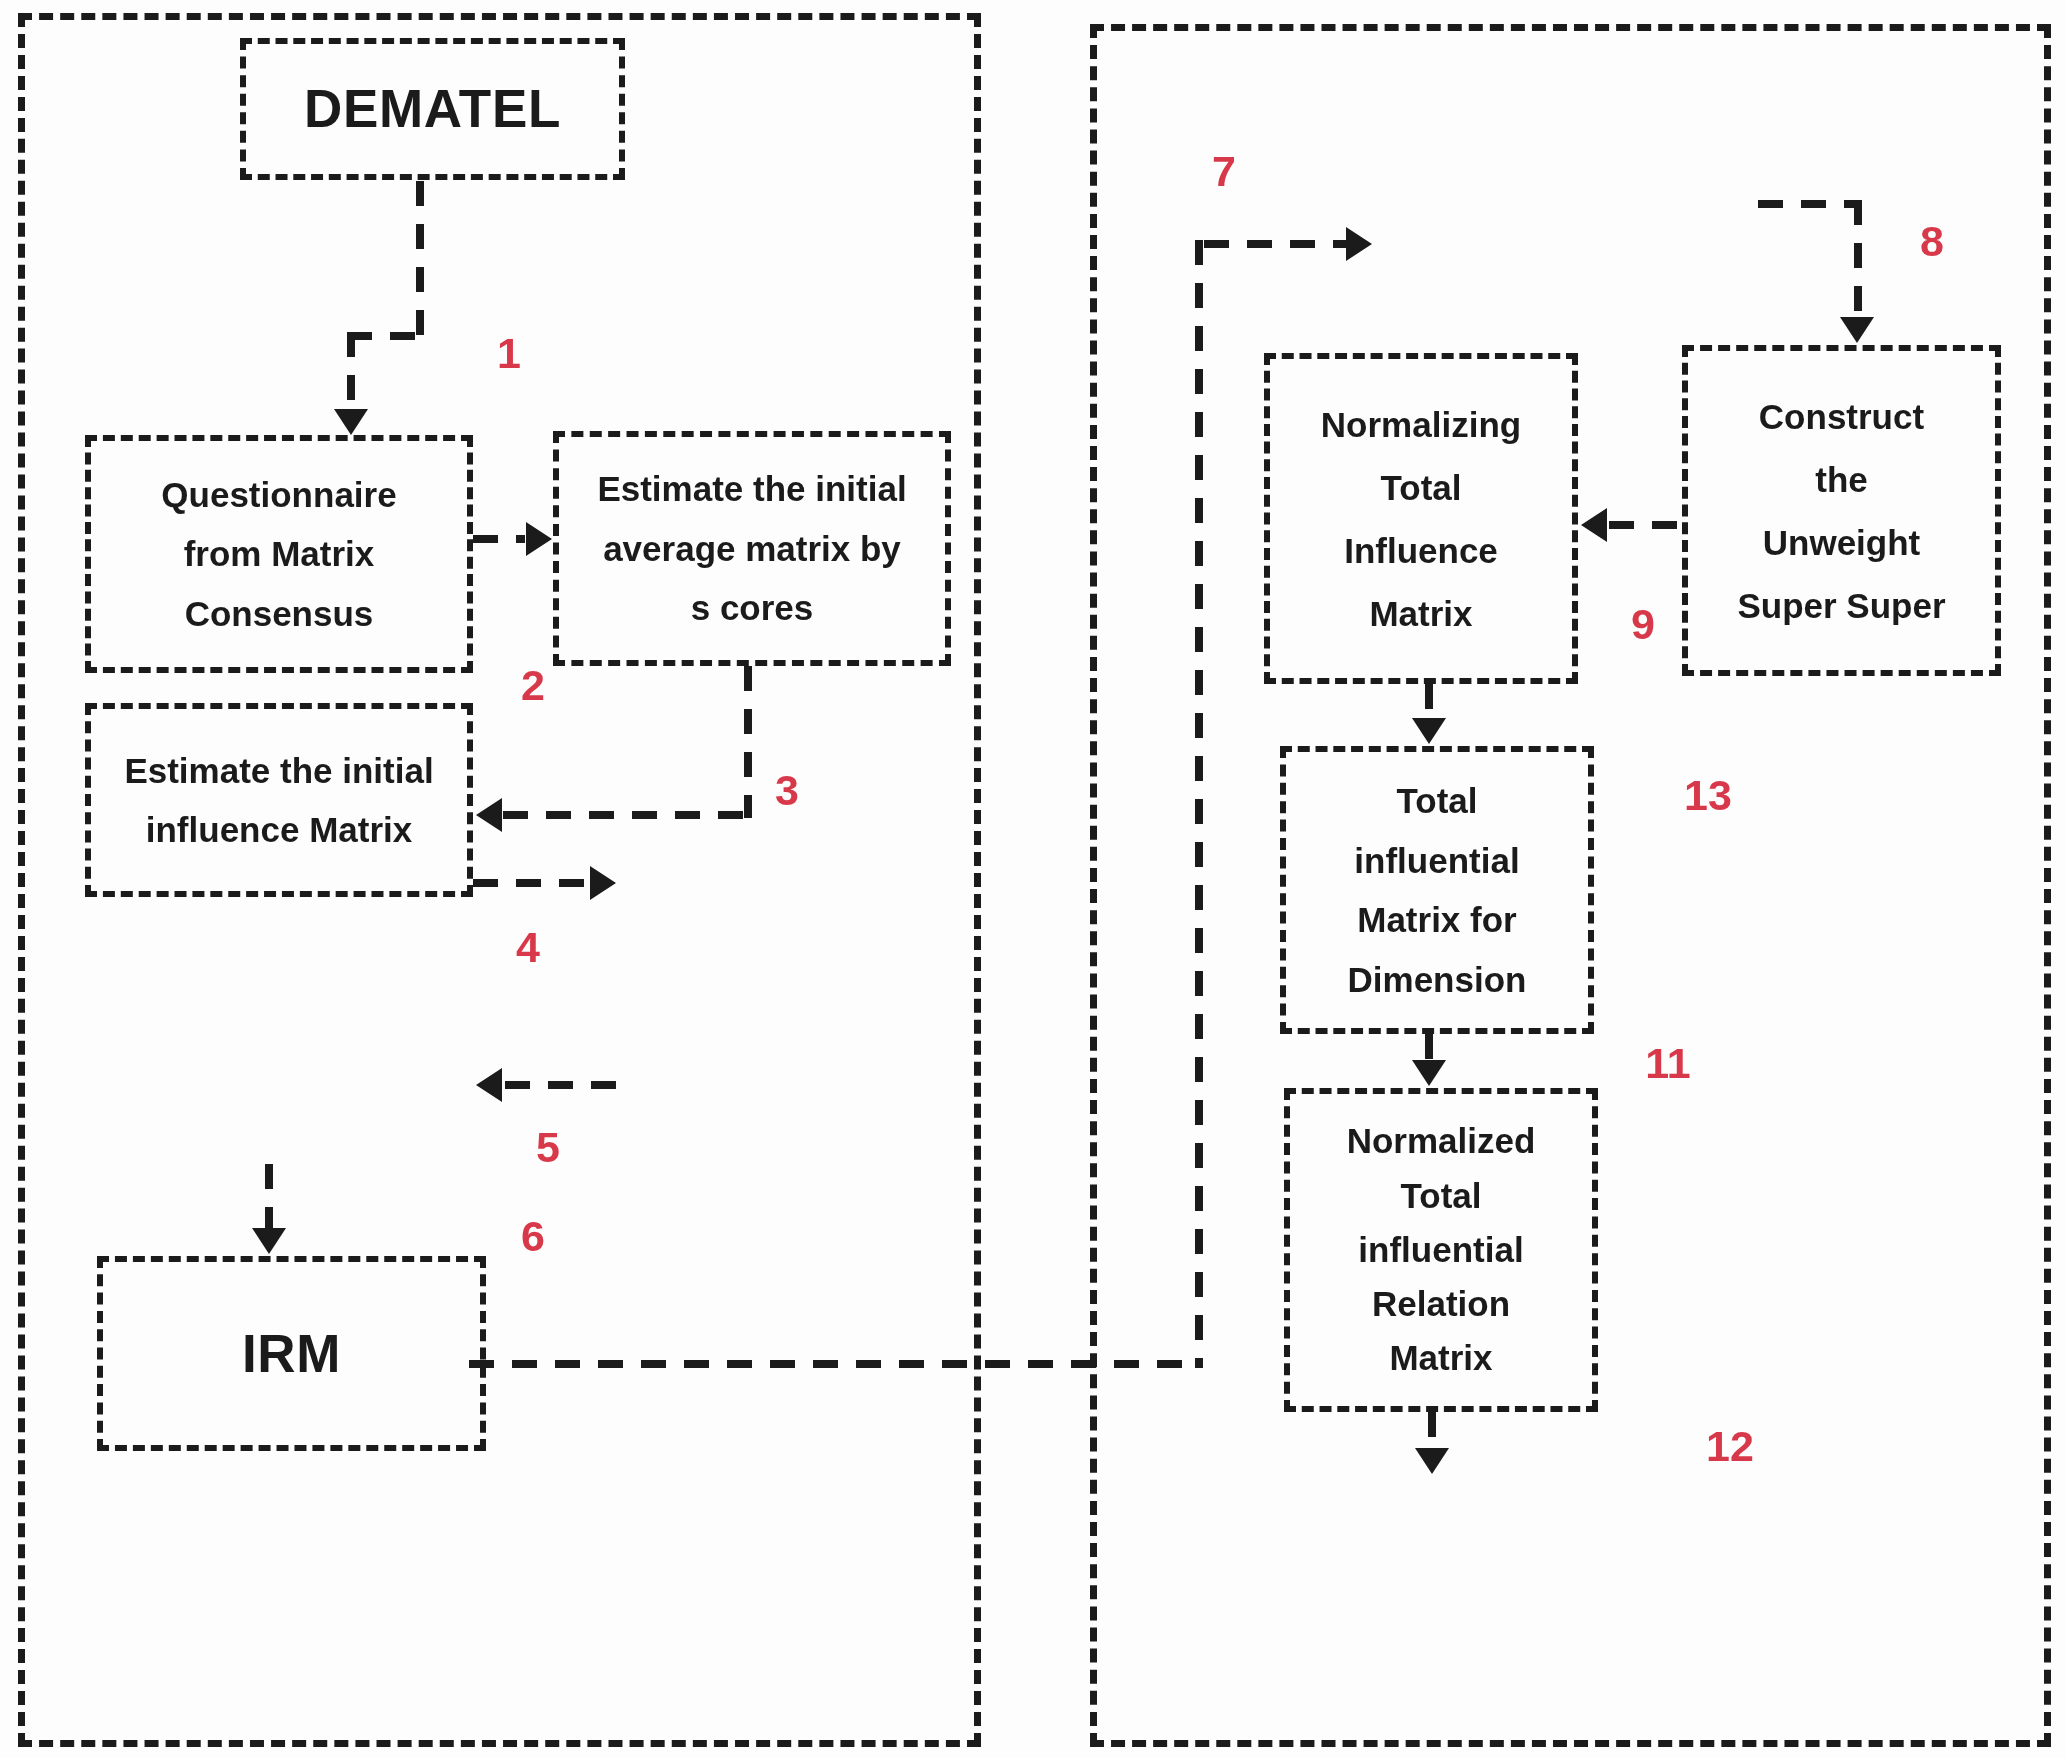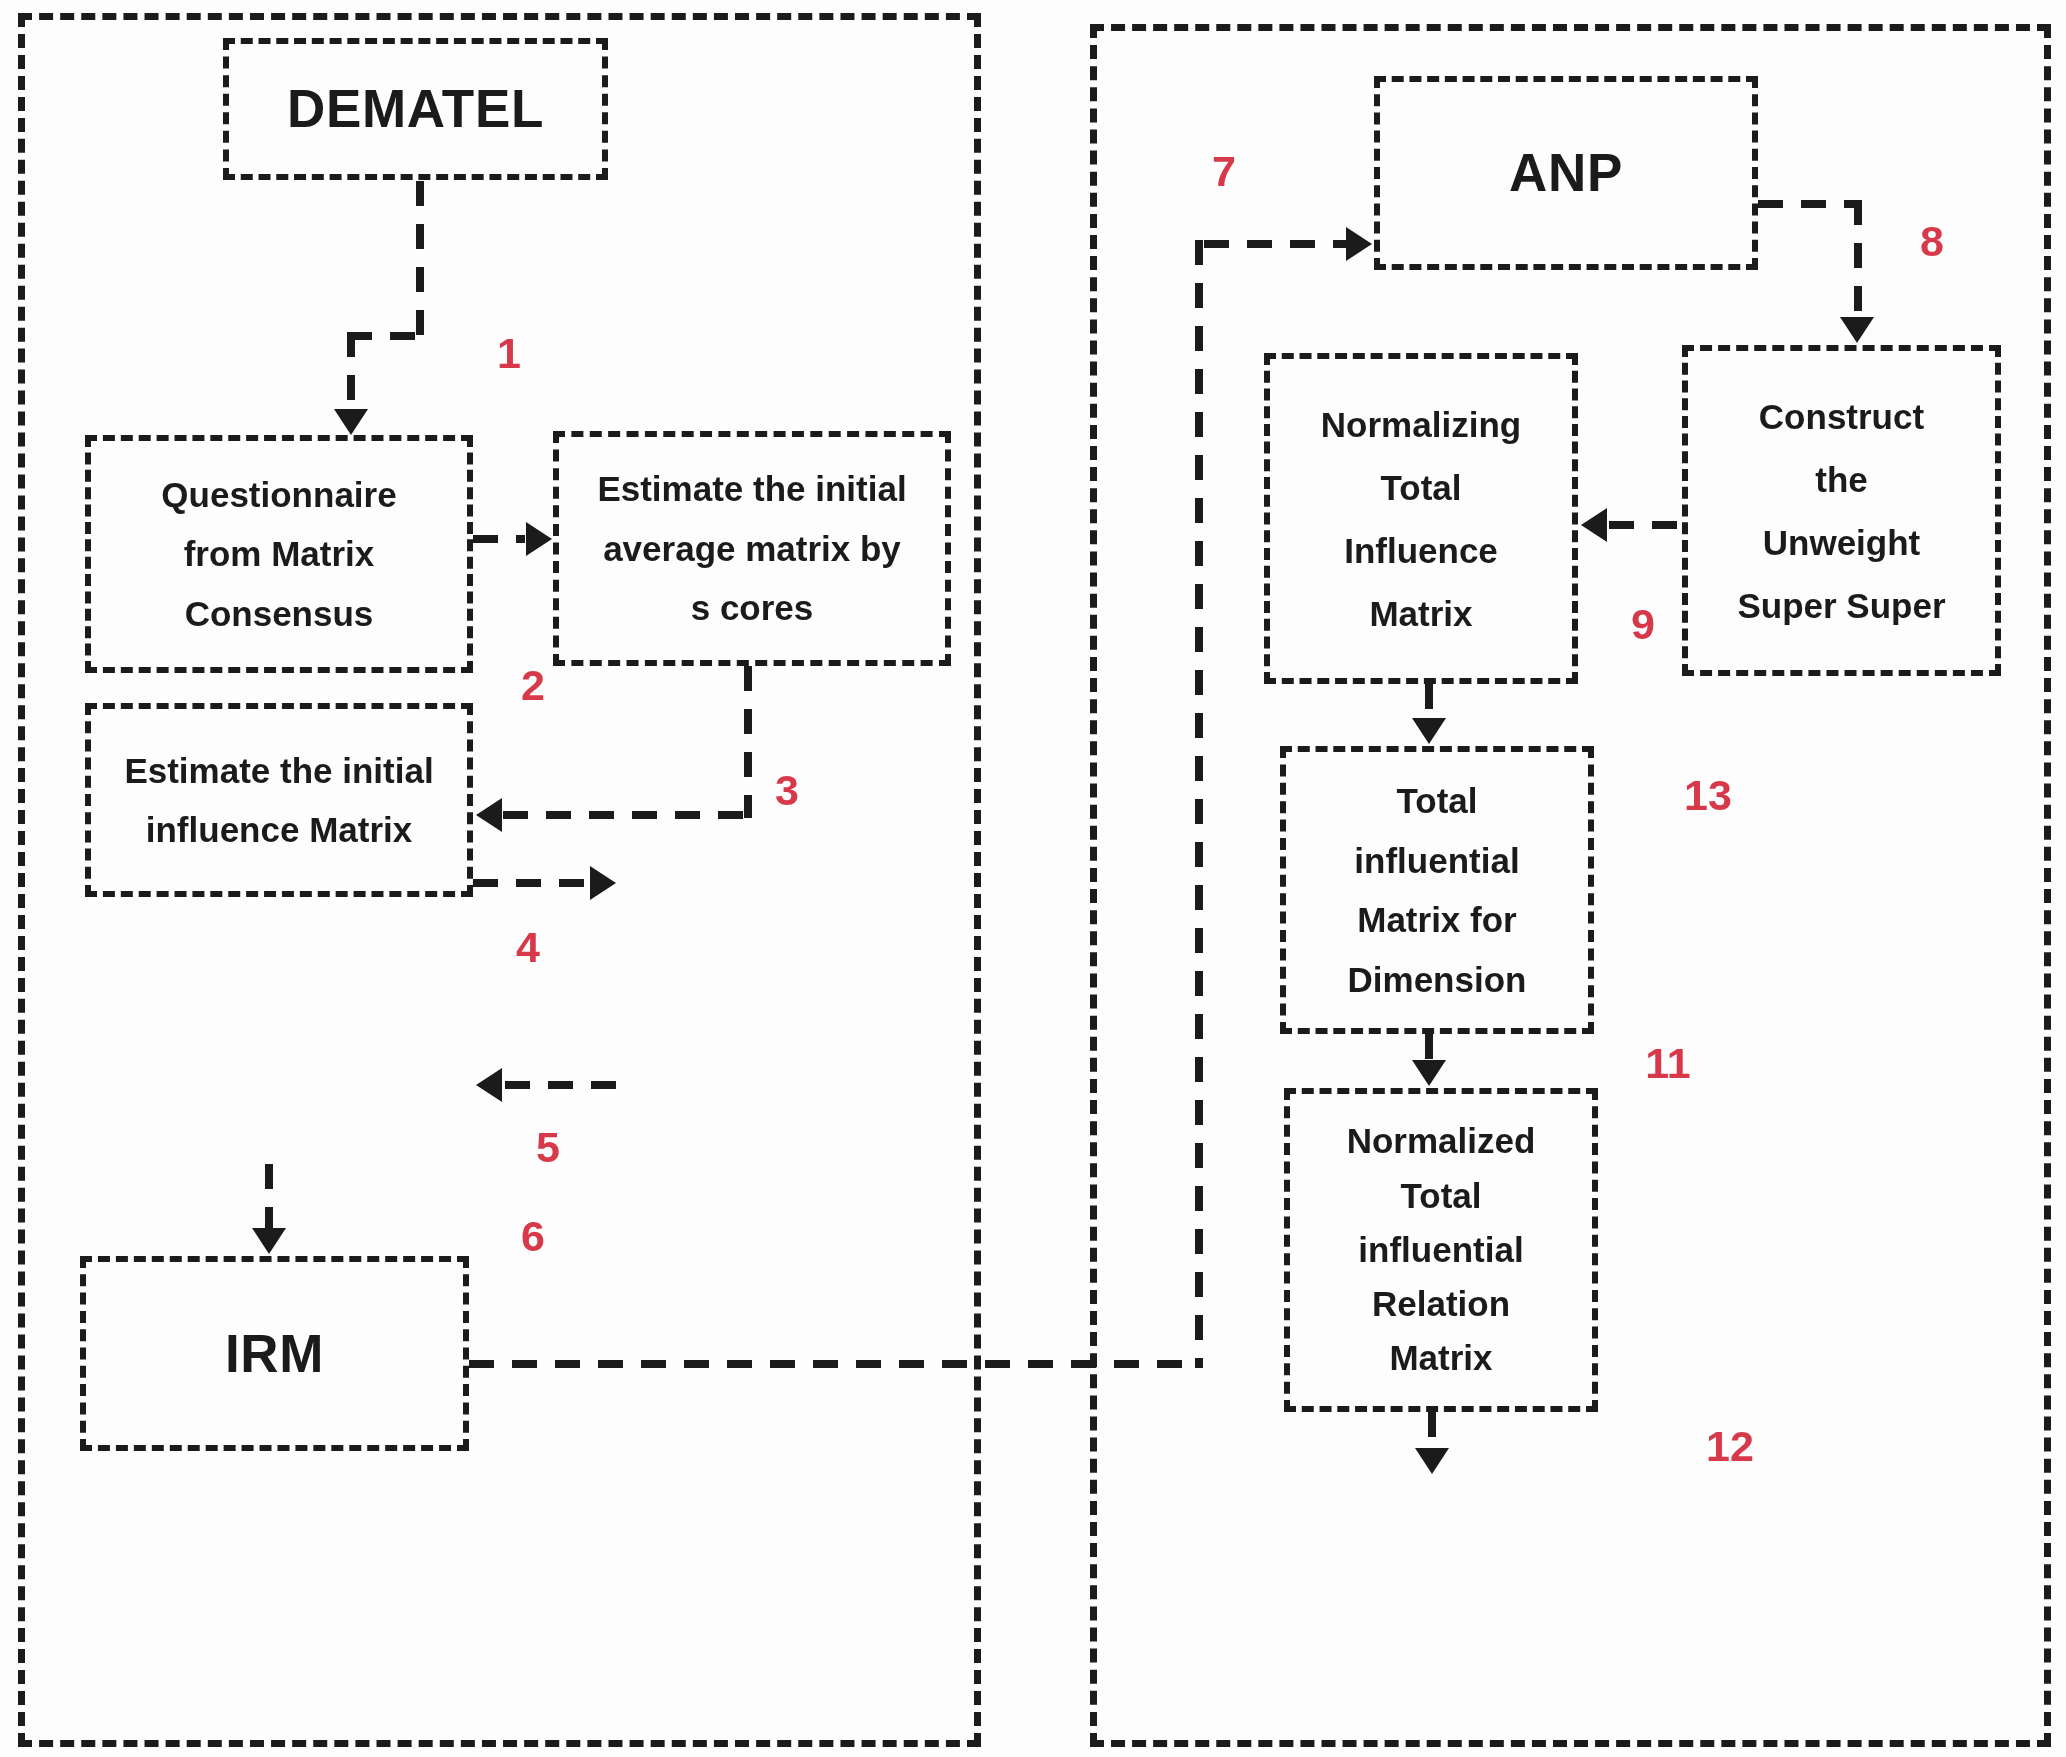--- a/index.html
+++ b/index.html
@@ -3,21 +3,21 @@
 <meta charset="utf-8">
 <style>
   html,body{margin:0;padding:0;background:#ffffff;}
   #canvas{position:relative;width:2066px;height:1758px;background:var(--bg,#fdfdfd);
           font-family:"Liberation Sans",sans-serif;overflow:hidden;}
   .panel{position:absolute;border:7.4px dashed var(--line,#1b1b1b);box-sizing:border-box;}
   .node{position:absolute;border:6.6px dashed var(--line,#1b1b1b);box-sizing:border-box;
         display:flex;align-items:center;justify-content:center;text-align:center;
         font-weight:bold;font-size:35px;line-height:1.7;color:var(--line,#1b1b1b);
         white-space:pre-line;}
-  .title{font-size:53px;letter-spacing:0.7px;line-height:1.2;}
+  .title{font-size:53px;letter-spacing:0.7px;line-height:1.2;margin-left:17px;}
   .step{position:absolute;transform:translate(-50%,-50%);font-weight:bold;font-size:43px;
         color:var(--step,#d8394a);}
   .hline{position:absolute;height:8px;
          background:repeating-linear-gradient(90deg,var(--line,#1b1b1b) 0 25px,transparent 25px 43px);}
   .vline{position:absolute;width:8px;
          background:repeating-linear-gradient(180deg,var(--line,#1b1b1b) 0 25px,transparent 25px 43px);}
   .arr{position:absolute;width:0;height:0;}
   .arr.down{border-left:17px solid transparent;border-right:17px solid transparent;
             border-top:26.6px solid var(--line,#1b1b1b);}
   .arr.right{border-top:17px solid transparent;border-bottom:17px solid transparent;
@@ -37,21 +37,20 @@
   <div class="node" style="left:85px;top:435px;width:388px;height:238px;">Questionnaire
 from Matrix
 Consensus</div>
   <div class="node" style="left:553px;top:431px;width:398px;height:235px;">Estimate the initial
 average matrix by
 s cores</div>
   <div class="node" style="left:85px;top:703px;width:388px;height:194px;">Estimate the initial
 influence Matrix</div>
   <div class="node title" style="left:80px;top:1256px;width:389px;height:195px;">IRM</div>
 
-  <div class="node title" style="left:1374px;top:76px;width:384px;height:194px;">ANP</div>
   <div class="node" style="left:1682px;top:345px;width:319px;height:331px;line-height:1.8;">Construct
 the
 Unweight
 Super Super</div>
   <div class="node" style="left:1264px;top:353px;width:314px;height:331px;line-height:1.8;">Normalizing
 Total
 Influence
 Matrix</div>
   <div class="node" style="left:1280px;top:746px;width:314px;height:288px;line-height:1.7;">Total
 influential

